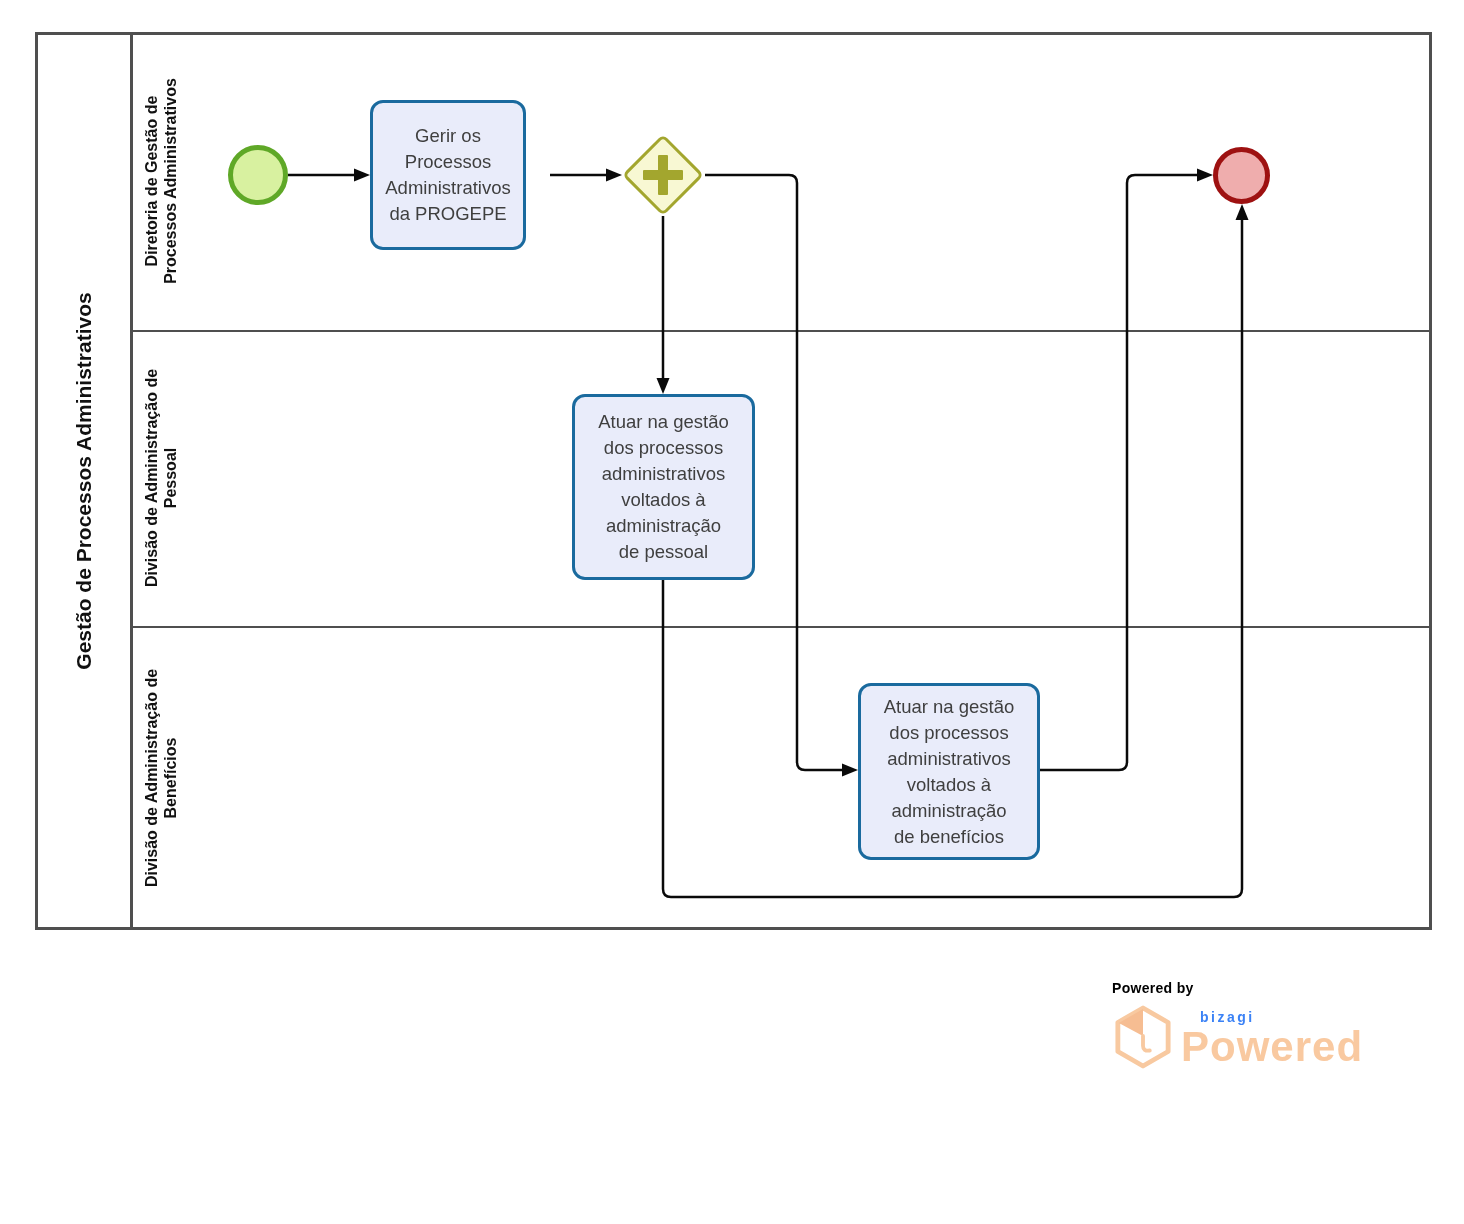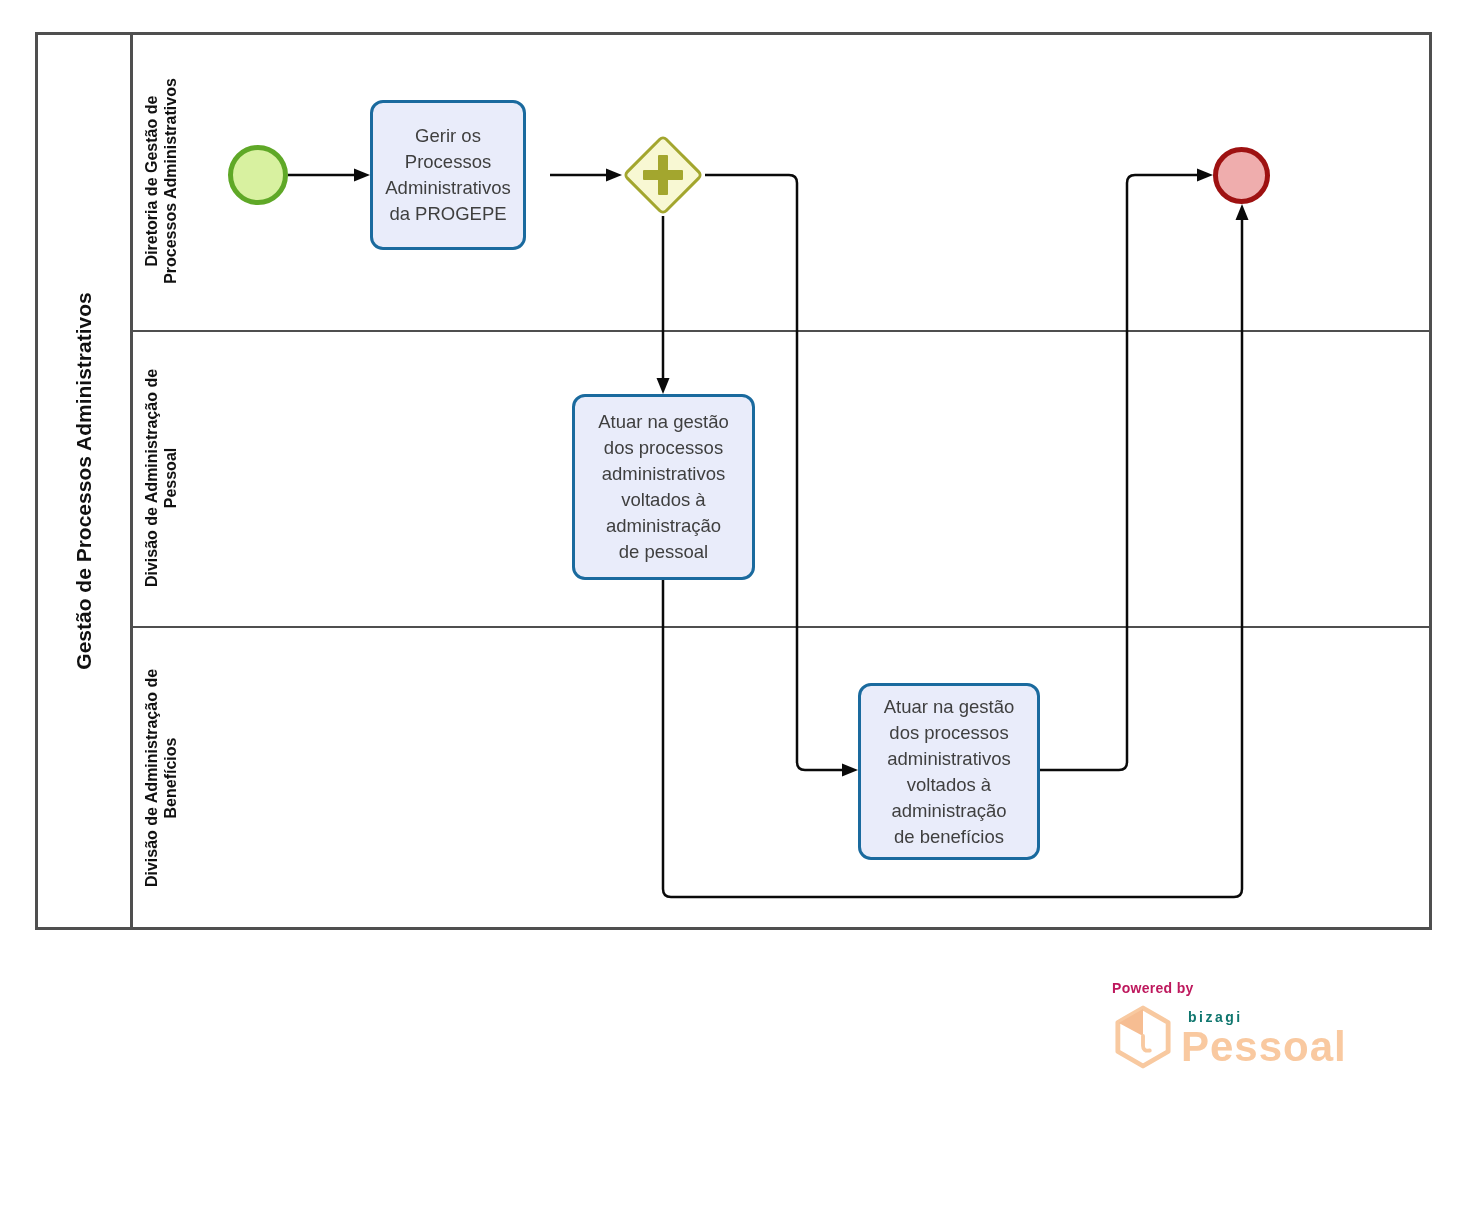--- a/index.html
+++ b/index.html
@@ -58,23 +58,23 @@
   }
   .gw-plus{position:absolute;left:641px;top:153px;width:44px;height:44px;}
   .gw-plus .h{position:absolute;left:2px;top:17px;width:40px;height:10px;background:var(--gw_border);border-radius:1px;}
   .gw-plus .v{position:absolute;left:17px;top:2px;width:10px;height:40px;background:var(--gw_border);border-radius:1px;}
   
   .flows{position:absolute;left:0;top:0;pointer-events:none;}
   .flows path{fill:none;stroke:var(--flow);stroke-width:2.5px;}
   .flows polygon{fill:var(--flow);stroke:none;}
   
   .brand{position:absolute;left:1108px;top:978px;width:270px;height:100px;}
-  .powered{position:absolute;left:4px;top:2px;font-size:14px;font-weight:600;color:#be185d;letter-spacing:.3px;}
+  .powered{position:absolute;left:4px;top:2px;font-size:14px;font-weight:600;color:#000000;letter-spacing:.3px;}
   .hex{position:absolute;left:6px;top:27px;}
-  .bizagi{position:absolute;left:80px;top:31px;font-size:14px;font-weight:600;color:#0f766e;letter-spacing:2.5px;}
+  .bizagi{position:absolute;left:92px;top:31px;font-size:14px;font-weight:600;color:#3b82f6;letter-spacing:2.5px;}
   .modeler{position:absolute;left:73px;top:48px;font-size:42px;font-weight:600;color:var(--brand_orange);letter-spacing:1px;line-height:1;}
 </style>
 </head>
 <body>
 
 <div class="canvas">
 
   <div class="pool"></div>
   <div class="pool-header"></div>
   <div class="rot-label pool-title">Gestão de Processos Administrativos</div>
@@ -152,16 +152,16 @@
   </svg>
 
   <div class="brand">
     <div class="powered">Powered by</div>
     <svg class="hex" width="58" height="64" viewBox="0 0 60 66">
       <polygon points="30,3 56,18 56,48 30,63 4,48 4,18" fill="none" stroke="#f8c9a0" stroke-width="5" stroke-linejoin="round"></polygon>
       <polygon points="30,4 5,18.5 30,32" fill="#f6bd92"></polygon>
       <path d="M30 32 L30 42 Q30 48 37 47" fill="none" stroke="#f8c9a0" stroke-width="4" stroke-linecap="round"></path>
     </svg>
     <div class="bizagi">bizagi</div>
-    <div class="modeler">Pessoal</div>
+    <div class="modeler">Powered</div>
   </div>
 
 </div>
 
 </body></html>

